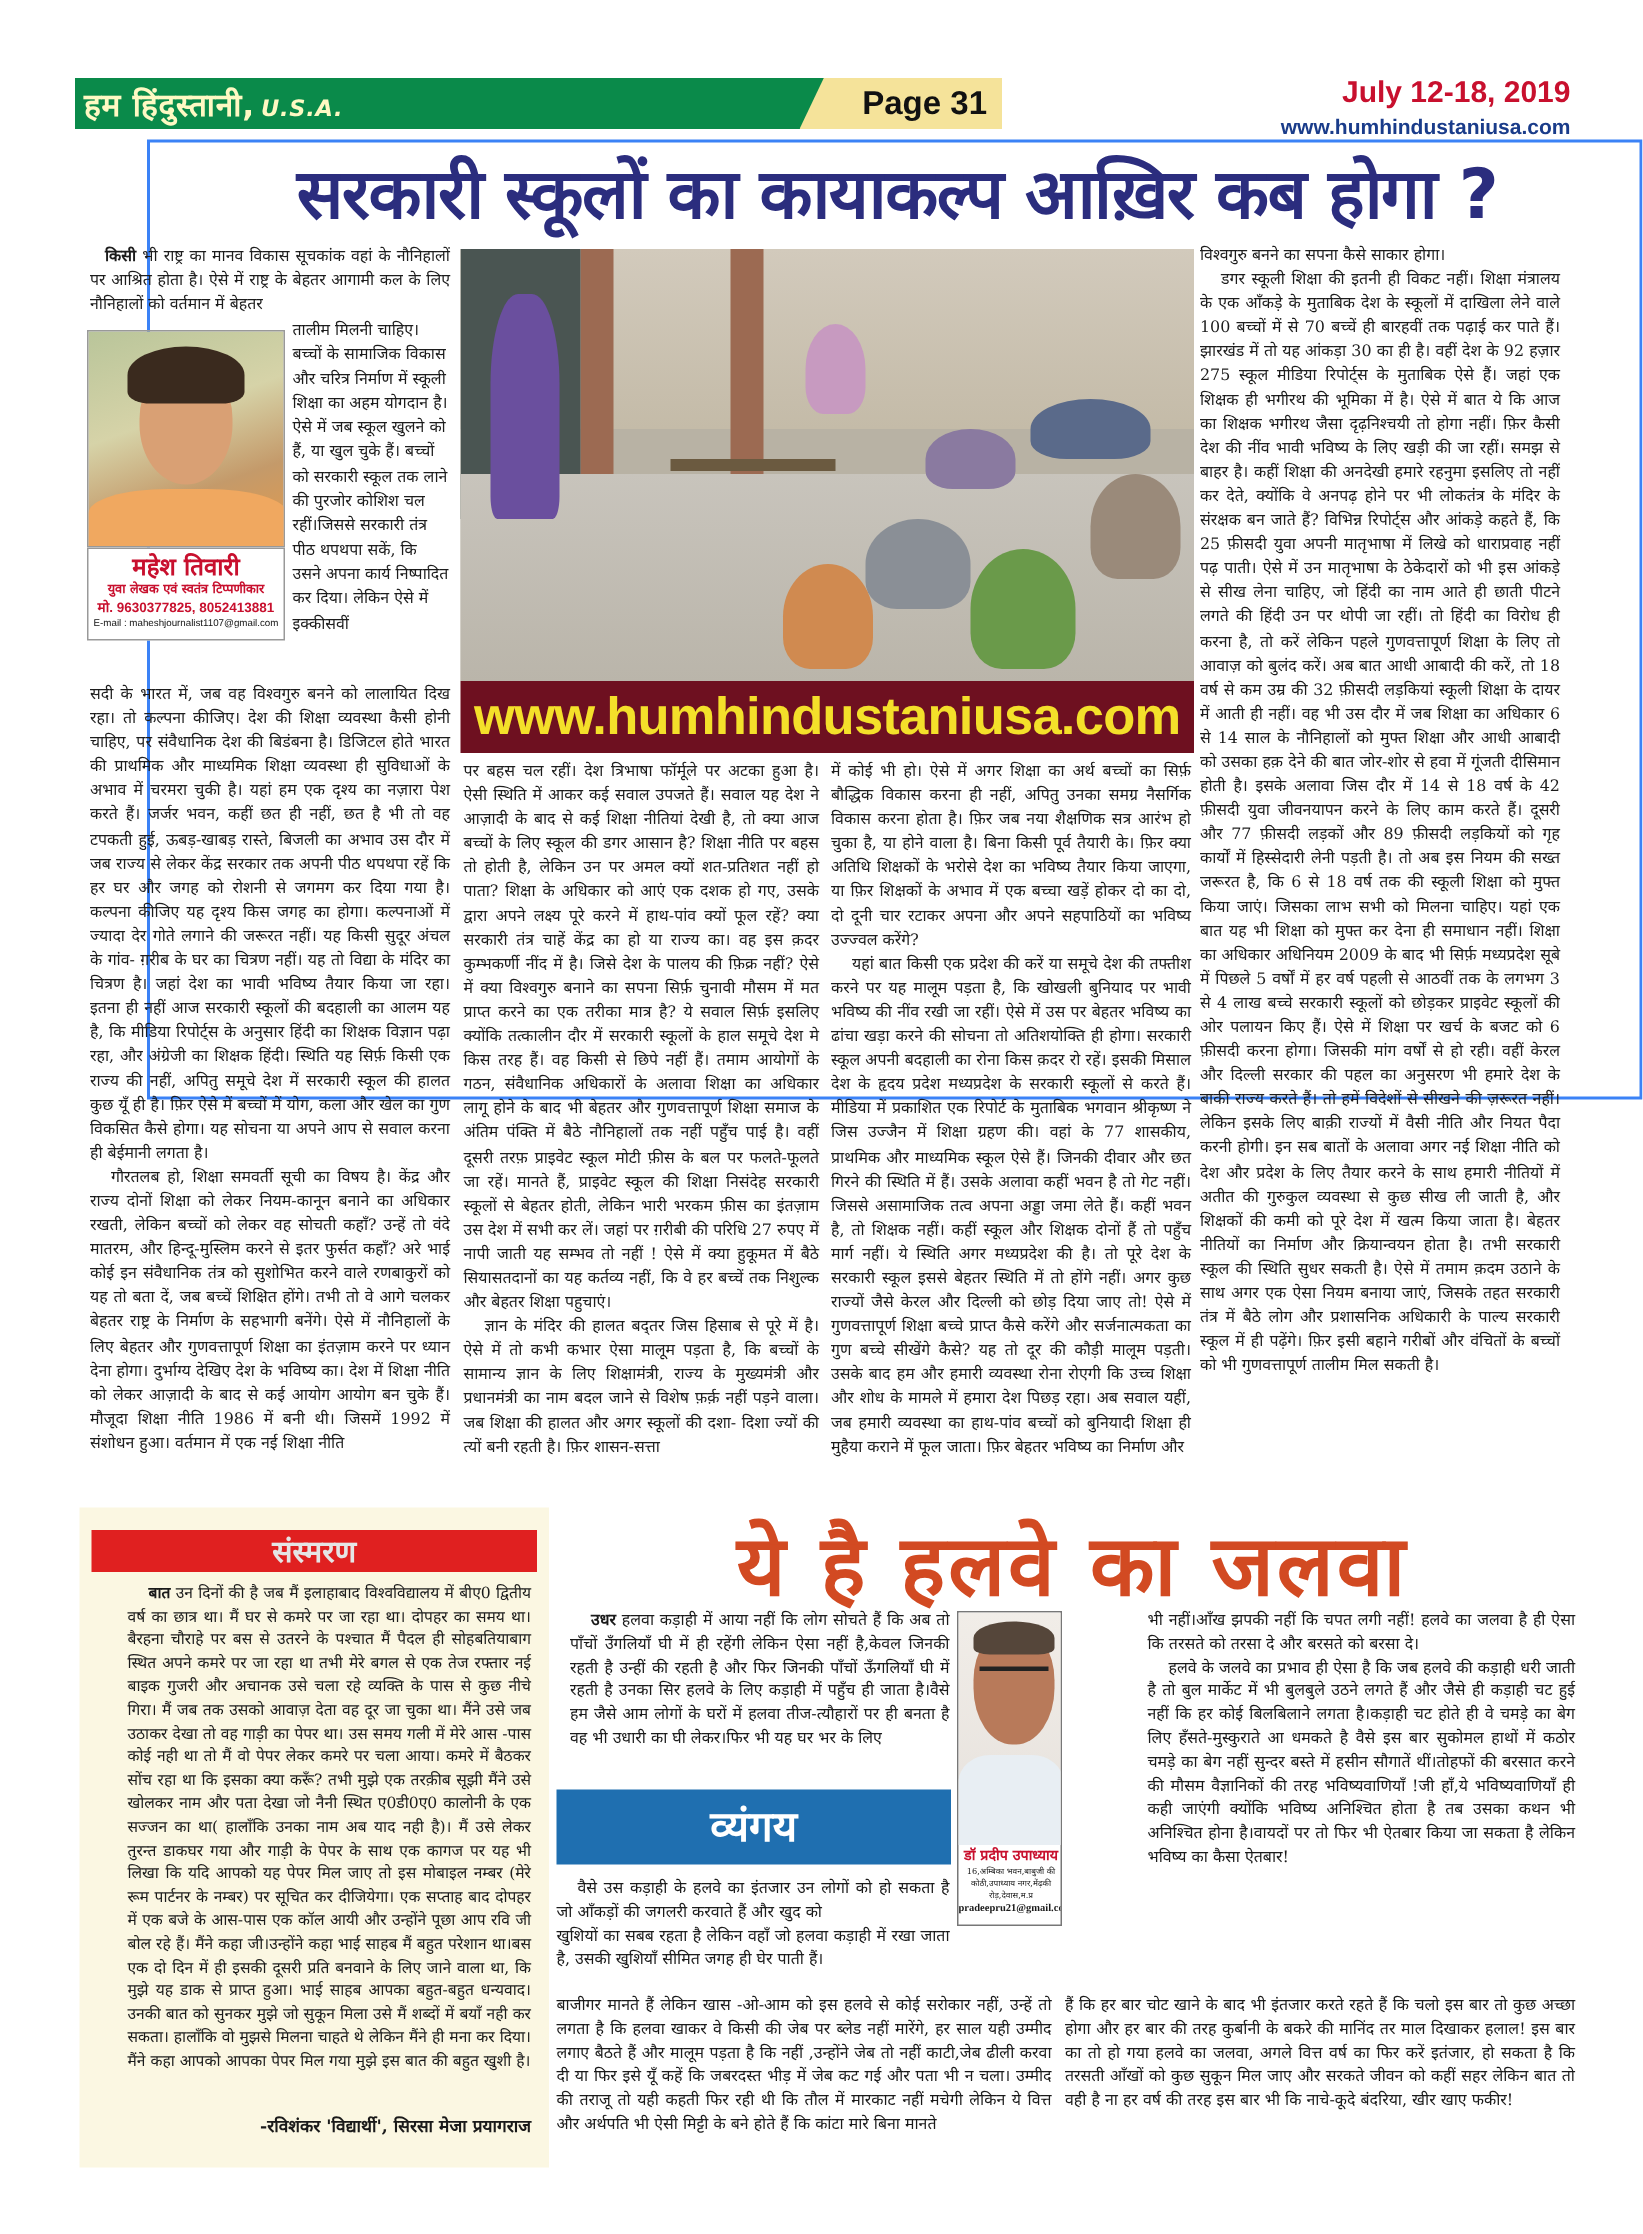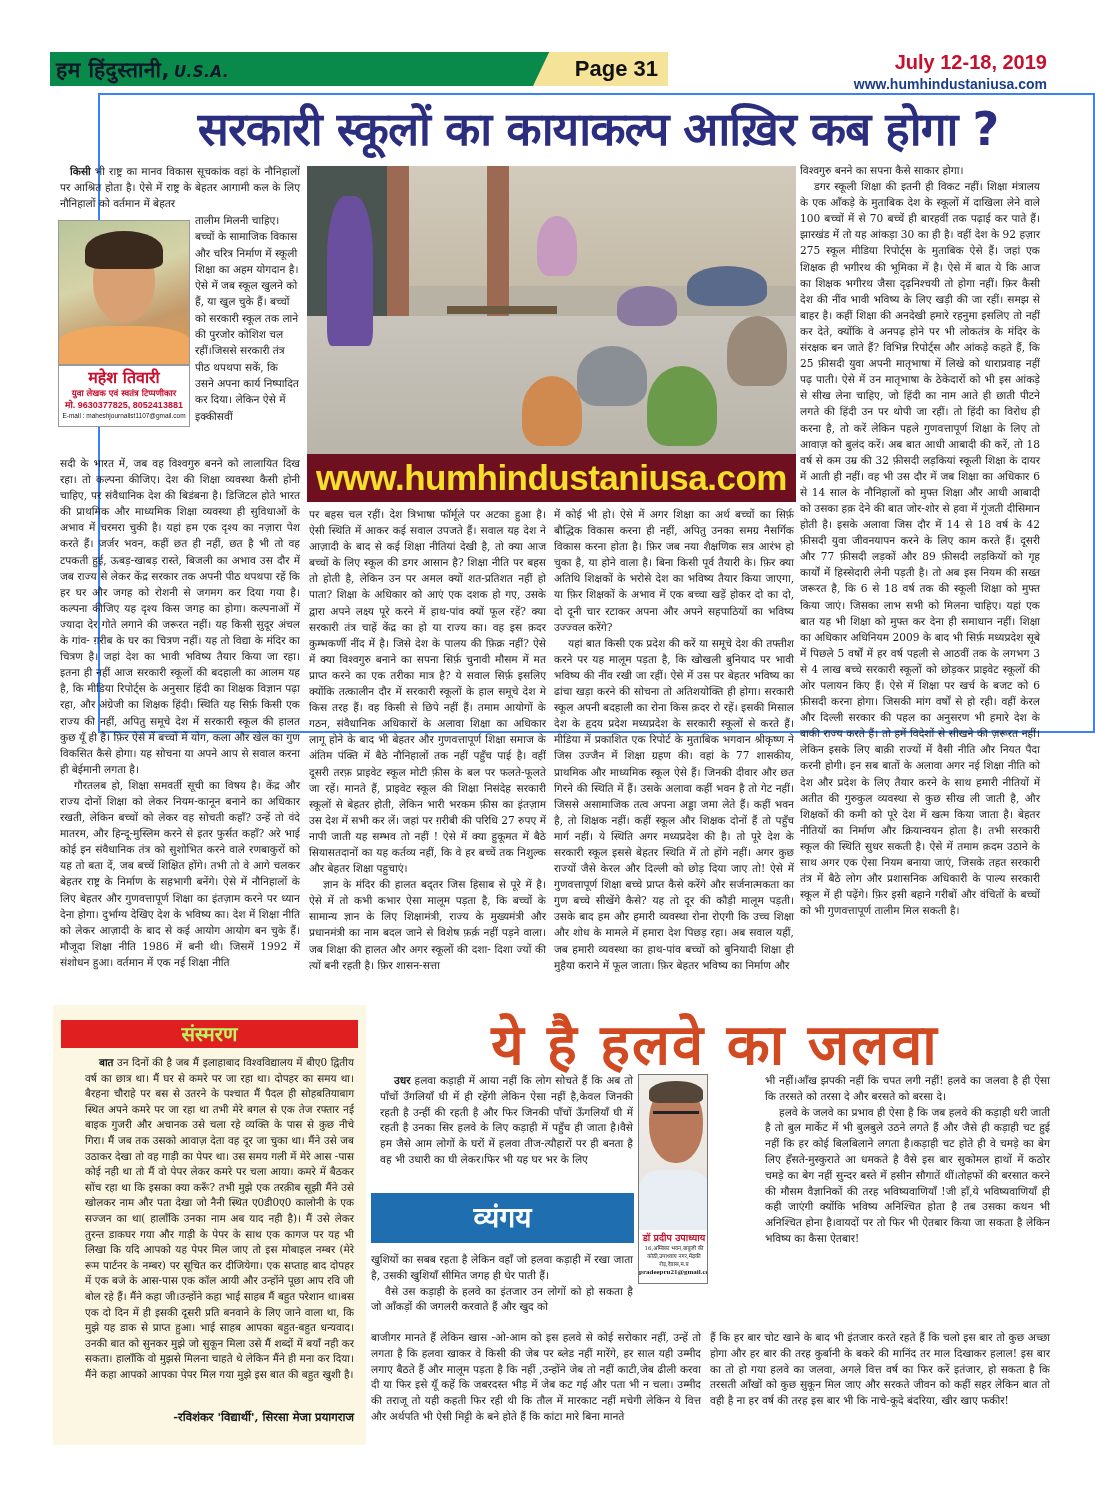--- a/index.html
+++ b/index.html
@@ -1,21 +1,21 @@
 <!DOCTYPE html>
 <html><head>
 <meta charset="utf-8">
 <style>
   * { box-sizing: border-box; margin: 0; padding: 0; }
   html, body { width: 1095px; height: 1489px; background: #ffffff; overflow: hidden; }
   body { font-family: "DejaVu Serif", "Liberation Serif", serif; color: #1a1a1a; position: relative; }
 
   
   .masthead { position: absolute; left: 50px; top: 52px; width: 618px; height: 34px; background: #0a8a4a; }
-  .masthead .brand { position: absolute; left: 6px; top: 3px; color: #0f172a; font-family: "DejaVu Sans", sans-serif; font-weight: bold; font-size: 21px; letter-spacing: 0.5px; }
+  .masthead .brand { position: absolute; left: 6px; top: 3px; color: #fef9c3; font-family: "DejaVu Sans", sans-serif; font-weight: bold; font-size: 21px; letter-spacing: 0.5px; }
   .masthead .brand .usa { font-style: italic; font-size: 15px; font-weight: bold; margin-left: 4px; }
   .masthead .page-tab { position: absolute; right: 0; top: 0; width: 135px; height: 34px; background: #f5e39a; clip-path: polygon(12% 0, 100% 0, 100% 100%, 0 100%); }
   .masthead .page-tab span { position: absolute; right: 10px; top: 4px; font-family: "Liberation Sans", sans-serif; font-weight: bold; font-size: 22px; color: #111; }
   .dateblock { position: absolute; right: 48px; top: 51px; text-align: right; font-family: "Liberation Sans", sans-serif; font-weight: bold; }
   .dateblock .date { color: #c8102e; font-size: 20px; }
   .dateblock .site { color: #1a3c8a; font-size: 14px; margin-top: 2px; }
 
   
   .article1 { position: absolute; left: 50px; top: 93px; width: 997px; height: 640px; border: 2px solid #3b82f6; margin-left: 48px; }
   .headline1 { position: absolute; left: 8px; top: 4px; width: 980px; text-align: center; font-family: "DejaVu Sans", sans-serif; font-weight: bold; font-size: 46px; color: #2b2d7e; letter-spacing: -1px; line-height: 60px; }
@@ -41,21 +41,21 @@
   .main-photo .pillar { position: absolute; top: 0; width: 22px; height: 150px; background: #9c6a52; }
   .main-photo .floor { position: absolute; left: 0; top: 150px; width: 489px; height: 138px; background: linear-gradient(180deg,#c8c4bc,#bab5aa); }
   .main-photo .teacher { position: absolute; left: 20px; top: 30px; width: 46px; height: 150px; background: #6a4f9e; border-radius: 40% 40% 10% 10%; }
   .main-photo .desk { position: absolute; left: 140px; top: 140px; width: 110px; height: 8px; background: #6b5a40; }
   .main-photo .kid { position: absolute; border-radius: 50% 50% 30% 30%; }
   .site-banner { position: absolute; left: 307px; top: 454px; width: 489px; height: 48px; background: #6e1020; }
   .site-banner span { display: block; text-align: center; font-family: "Liberation Sans", sans-serif; font-weight: bold; font-size: 35px; color: #f4e02a; line-height: 48px; letter-spacing: -0.5px; }
 
   
   .memoir { position: absolute; left: 53px; top: 1005px; width: 313px; height: 440px; background: #fbf7e2; }
-  .memoir .tag { position: absolute; left: 8px; top: 15px; width: 297px; height: 28px; background: #e02020; text-align: center; color: #bef264; font-family: "DejaVu Sans", sans-serif; font-weight: bold; font-size: 20px; line-height: 28px; }
+  .memoir .tag { position: absolute; left: 8px; top: 15px; width: 297px; height: 28px; background: #e02020; text-align: center; color: #e5e5e5; font-family: "DejaVu Sans", sans-serif; font-weight: bold; font-size: 20px; line-height: 28px; }
   .memoir .body { position: absolute; left: 13px; top: 50px; width: 288px; font-size: 10.4px; line-height: 15.6px; text-align: justify; }
   .memoir .body p { text-indent: 14px; margin-left: 19px; }
   .memoir .sig { position: absolute; left: 13px; top: 404px; width: 288px; text-align: right; font-weight: bold; font-size: 11.5px; }
 
   
   .headline2 { position: absolute; left: 370px; top: 1012px; width: 690px; text-align: center; font-family: "DejaVu Sans", sans-serif; font-weight: bold; font-size: 56px; color: #d24a22; line-height: 66px; letter-spacing: 2px; }
   .satire-col { position: absolute; font-size: 10.6px; line-height: 15.8px; text-align: justify; }
   .satire-col p { text-indent: 14px; }
   .vyang-tag { position: absolute; left: 371px; top: 1193px; width: 263px; height: 50px; background: #1f6fb0; text-align: center; color: #fff; font-family: "DejaVu Sans", sans-serif; font-weight: bold; font-size: 28px; line-height: 50px; }
   .author2 { position: absolute; left: 638px; top: 1074px; width: 70px; height: 210px; border: 1px solid #777; background: #fff; overflow: hidden; }
@@ -159,22 +159,22 @@
 
 <div class="headline2">ये है हलवे का जलवा</div>
 
 <div class="satire-col" style="left:380px; top:1073px; width:253px;">
   <p><b>उधर</b><span> हलवा कड़ाही में आया नहीं कि लोग सोचते हैं कि अब तो पाँचों उँगलियाँ घी में ही रहेंगी लेकिन ऐसा नहीं है,केवल जिनकी रहती है उन्हीं की रहती है और फिर जिनकी पाँचों ऊँगलियाँ घी में रहती है उनका सिर हलवे के लिए कड़ाही में पहुँच ही जाता है।वैसे हम जैसे आम लोगों के घरों में हलवा तीज-त्यौहारों पर ही बनता है वह भी उधारी का घी लेकर।फिर भी यह घर भर के लिए</span></p>
 </div>
 
 <div class="vyang-tag">व्यंगय</div>
 
 <div class="satire-col" style="left:371px; top:1252px; width:262px;">
+  <p>वैसे उस कड़ाही के हलवे का इंतजार उन लोगों को हो सकता है जो आँकड़ों की जगलरी करवाते हैं और खुद को</p>
   <p style="text-indent:0">खुशियों का सबब रहता है लेकिन वहाँ जो हलवा कड़ाही में रखा जाता है, उसकी खुशियाँ सीमित जगह ही घेर पाती हैं।</p>
-  <p>वैसे उस कड़ाही के हलवे का इंतजार उन लोगों को हो सकता है जो आँकड़ों की जगलरी करवाते हैं और खुद को</p>
 </div>
 
 <div class="satire-col" style="left:371px; top:1330px; width:330px;">
   <p style="text-indent:0">बाजीगर मानते हैं लेकिन खास -ओ-आम को इस हलवे से कोई सरोकार नहीं, उन्हें तो लगता है कि हलवा खाकर वे किसी की जेब पर ब्लेड नहीं मारेंगे, हर साल यही उम्मीद लगाए बैठते हैं और मालूम पड़ता है कि नहीं ,उन्होंने जेब तो नहीं काटी,जेब ढीली करवा दी या फिर इसे यूँ कहें कि जबरदस्त भीड़ में जेब कट गई और पता भी न चला। उम्मीद की तराजू तो यही कहती फिर रही थी कि तौल में मारकाट नहीं मचेगी लेकिन ये वित्त और अर्थपति भी ऐसी मिट्टी के बने होते हैं कि कांटा मारे बिना मानते</p>
 </div>
 
 <div class="author2">
   <div class="pic">
     <div class="shirt2"></div>
     <div class="head"></div>

